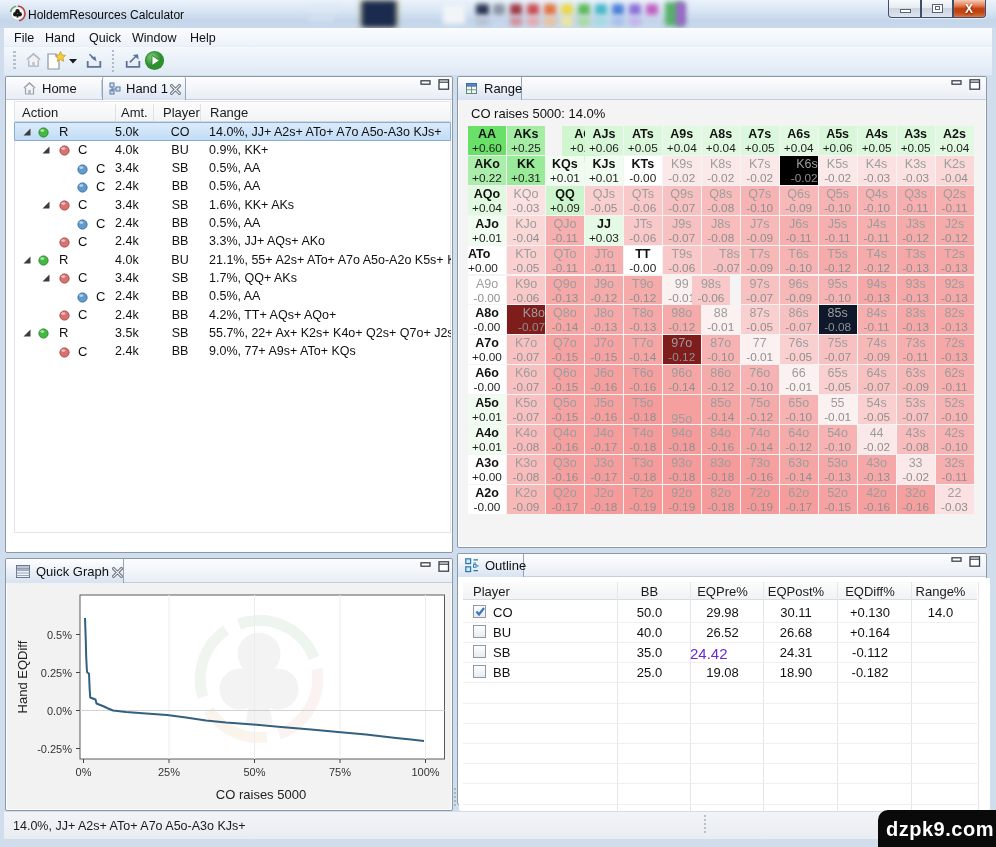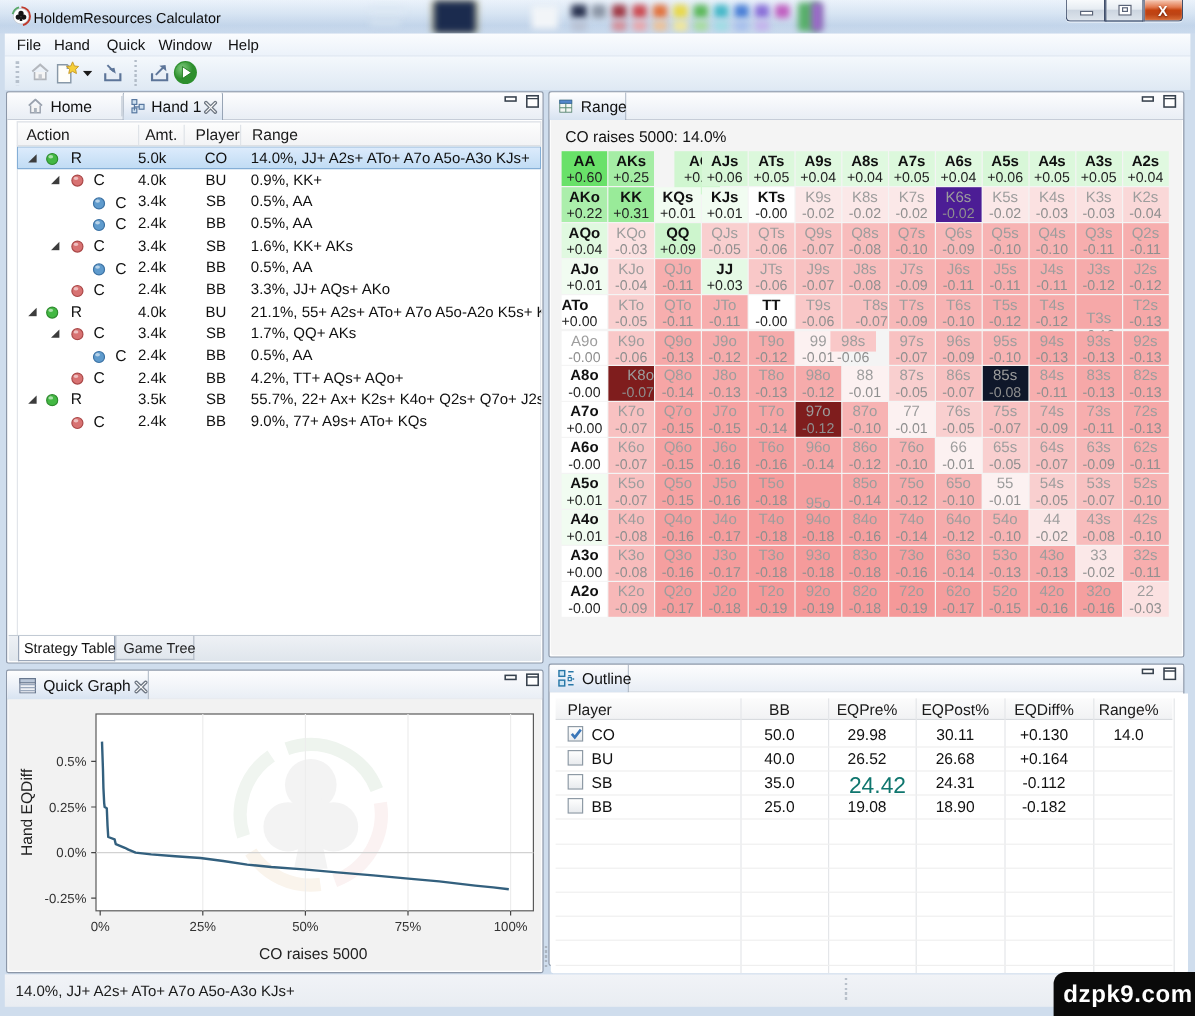--- a/index.html
+++ b/index.html
@@ -287,28 +287,20 @@
 <div class="celltext" style="left:195px;top:203.8px;font-size:12.5px">55.7%, 22+ Ax+ K2s+ K4o+ Q2s+ Q7o+ J2s+ J8o+</div>
 <svg style="position:absolute;left:44.5px;top:224.6px" width="11" height="11" viewBox="0 0 11 11">
         <circle cx="5.5" cy="5.5" r="4.6" fill="#d87272" stroke="#aa4848" stroke-width="1"></circle>
         <ellipse cx="4.3" cy="3.6" rx="2" ry="1.4" fill="rgba(255,255,255,0.55)"></ellipse>
       </svg>
 <div class="celltext" style="left:64px;top:221.6px">C</div>
 <div class="celltext" style="left:101px;top:222.1px;font-size:12.5px">2.4k</div>
 <div class="celltext" style="left:148px;top:222.1px;width:36px;text-align:center;font-size:12.5px">BB</div>
 <div class="celltext" style="left:195px;top:222.1px;font-size:12.5px">9.0%, 77+ A9s+ ATo+ KQs</div>
 </div>
-<div style="position:absolute;left:1px;right:1px;bottom:1px;height:22px;background:linear-gradient(180deg,#eef1f5,#dfe5ec);border-top:1px solid #c2cad4;border-radius:0 0 2px 2px;">
-<div style="position:absolute;left:8px;top:0;width:81px;height:21px;background:#fff;border:1px solid #9aa6b8;border-top:none;font-size:13px;color:#111;">
-        <span style="position:absolute;left:4px;top:3px;white-space:nowrap;font-size:12px">Strategy Table</span>
-      </div>
-<div style="position:absolute;left:89px;top:0;width:66px;height:20px;border:1px solid #b3bcc8;border-top:none;font-size:13px;color:#222;">
-        <span style="position:absolute;left:6px;top:3px;white-space:nowrap;font-size:12px">Game Tree</span>
-      </div>
-</div>
 </div>
 <div class="panel" style="left:5px;top:558px;width:448px;height:253px;">
 <div class="tabbar" style="height:24px"></div>
 <div class="tab tabsel" style="left:0px;width:118px;height:24px;border-left:none;border-radius:2px 0 0 0"></div>
 <svg style="position:absolute;left:10px;top:6px" width="14" height="13" viewBox="0 0 14 13">
 <rect x="0.5" y="0.5" width="13" height="12" fill="#eef1f6" stroke="#68778e"></rect>
 <path d="M0.5 5.5 L13.5 5.5 M0.5 8 L13.5 8 M0.5 10.5 L13.5 10.5" stroke="#9aa8bc" fill="none"></path>
 <rect x="0.5" y="0.5" width="13" height="3.5" fill="#b9c6d8" stroke="#68778e"></rect>
     </svg>
 <div class="tab" style="left:30px;top:5px">Quick Graph</div>
@@ -455,21 +447,21 @@
       <div style="font-size:11.8px;color:#8f8f8f;margin-top:0px">-0.02</div>
     </div>
     <div style="position:absolute;left:243.8px;top:78.9px;width:38.0px;height:28.9px;background:rgb(251,232,232);text-align:center;">
       <div style="font-size:12.5px;font-weight:normal;color:#9d9d9d;margin-top:1px;letter-spacing:0px">K8s</div>
       <div style="font-size:11.8px;color:#8f8f8f;margin-top:0px">-0.02</div>
     </div>
     <div style="position:absolute;left:282.7px;top:78.9px;width:38.0px;height:28.9px;background:rgb(251,232,232);text-align:center;">
       <div style="font-size:12.5px;font-weight:normal;color:#9d9d9d;margin-top:1px;letter-spacing:0px">K7s</div>
       <div style="font-size:11.8px;color:#8f8f8f;margin-top:0px">-0.02</div>
     </div>
-    <div style="position:absolute;left:321.7px;top:78.9px;width:38.0px;height:28.9px;background:#4c1d95;text-align:center;">
+    <div style="position:absolute;left:321.7px;top:78.9px;width:38.0px;height:28.9px;background:#000000;text-align:right;">
       <div style="font-size:12.5px;font-weight:normal;color:#9d9d9d;margin-top:1px;letter-spacing:0px">K6s</div>
       <div style="font-size:11.8px;color:#8f8f8f;margin-top:0px">-0.02</div>
     </div>
     <div style="position:absolute;left:360.6px;top:78.9px;width:38.0px;height:28.9px;background:rgb(251,232,232);text-align:center;">
       <div style="font-size:12.5px;font-weight:normal;color:#9d9d9d;margin-top:1px;letter-spacing:0px">K5s</div>
       <div style="font-size:11.8px;color:#8f8f8f;margin-top:0px">-0.02</div>
     </div>
     <div style="position:absolute;left:399.6px;top:78.9px;width:38.0px;height:28.9px;background:rgb(251,225,225);text-align:center;">
       <div style="font-size:12.5px;font-weight:normal;color:#9d9d9d;margin-top:1px;letter-spacing:0px">K4s</div>
       <div style="font-size:11.8px;color:#8f8f8f;margin-top:0px">-0.03</div>
@@ -624,21 +616,21 @@
     </div>
     <div style="position:absolute;left:360.6px;top:168.6px;width:38.0px;height:28.9px;background:rgb(246,171,171);text-align:center;">
       <div style="font-size:12.5px;font-weight:normal;color:#9d9d9d;margin-top:1px;letter-spacing:0px">T5s</div>
       <div style="font-size:11.8px;color:#8f8f8f;margin-top:0px">-0.12</div>
     </div>
     <div style="position:absolute;left:399.6px;top:168.6px;width:38.0px;height:28.9px;background:rgb(246,171,171);text-align:center;">
       <div style="font-size:12.5px;font-weight:normal;color:#9d9d9d;margin-top:1px;letter-spacing:0px">T4s</div>
       <div style="font-size:11.8px;color:#8f8f8f;margin-top:0px">-0.12</div>
     </div>
     <div style="position:absolute;left:438.6px;top:168.6px;width:38.0px;height:28.9px;background:rgb(246,168,168);text-align:center;">
-      <div style="font-size:12.5px;font-weight:normal;color:#9d9d9d;margin-top:12px;letter-spacing:0px">T3s</div>
+      <div style="font-size:12.5px;font-weight:normal;color:#9d9d9d;margin-top:1px;letter-spacing:0px">T3s</div>
       <div style="font-size:11.8px;color:#8f8f8f;margin-top:0px">-0.13</div>
     </div>
     <div style="position:absolute;left:477.5px;top:168.6px;width:38.0px;height:28.9px;background:rgb(246,168,168);text-align:center;">
       <div style="font-size:12.5px;font-weight:normal;color:#9d9d9d;margin-top:1px;letter-spacing:0px">T2s</div>
       <div style="font-size:11.8px;color:#8f8f8f;margin-top:0px">-0.13</div>
     </div>
     <div style="position:absolute;left:10.0px;top:198.5px;width:38.0px;height:28.9px;background:#ffffff;text-align:center;">
       <div style="font-size:12.5px;font-weight:normal;color:#9d9d9d;margin-top:1px;letter-spacing:0px">A9o</div>
       <div style="font-size:11.8px;color:#8f8f8f;margin-top:0px">-0.00</div>
     </div>
@@ -655,21 +647,21 @@
       <div style="font-size:11.8px;color:#8f8f8f;margin-top:0px">-0.12</div>
     </div>
     <div style="position:absolute;left:165.8px;top:198.5px;width:38.0px;height:28.9px;background:rgb(246,171,171);text-align:center;">
       <div style="font-size:12.5px;font-weight:normal;color:#9d9d9d;margin-top:1px;letter-spacing:0px">T9o</div>
       <div style="font-size:11.8px;color:#8f8f8f;margin-top:0px">-0.12</div>
     </div>
     <div style="position:absolute;left:204.8px;top:198.5px;width:38.0px;height:28.9px;background:rgb(252,241,241);text-align:center;">
       <div style="font-size:12.5px;font-weight:normal;color:#9d9d9d;margin-top:1px;letter-spacing:0px">99</div>
       <div style="font-size:11.8px;color:#8f8f8f;margin-top:0px">-0.01</div>
     </div>
-    <div style="position:absolute;left:234px;top:198.5px;width:38.0px;height:17px;background:rgb(249,200,200);text-align:center;">
+    <div style="position:absolute;left:234px;top:198.5px;width:38.0px;height:29px;background:rgb(249,200,200);text-align:center;">
       <div style="font-size:12.5px;font-weight:normal;color:#9d9d9d;margin-top:1px;letter-spacing:0px">98s</div>
       <div style="font-size:11.8px;color:#8f8f8f;margin-top:0px">-0.06</div>
     </div>
     <div style="position:absolute;left:282.7px;top:198.5px;width:38.0px;height:28.9px;background:rgb(248,193,193);text-align:center;">
       <div style="font-size:12.5px;font-weight:normal;color:#9d9d9d;margin-top:1px;letter-spacing:0px">97s</div>
       <div style="font-size:11.8px;color:#8f8f8f;margin-top:0px">-0.07</div>
     </div>
     <div style="position:absolute;left:321.7px;top:198.5px;width:38.0px;height:28.9px;background:rgb(247,184,184);text-align:center;">
       <div style="font-size:12.5px;font-weight:normal;color:#9d9d9d;margin-top:1px;letter-spacing:0px">96s</div>
       <div style="font-size:11.8px;color:#8f8f8f;margin-top:0px">-0.09</div>
@@ -1108,21 +1100,21 @@
 <div style="position:absolute;left:14px;top:46.7px;width:13px;height:13px;background:linear-gradient(180deg,#fefefe,#e8ebee);border:1px solid #8e9aa5;"></div>
 <div style="position:absolute;left:34px;top:46.7px;font-size:13px;color:#111">BU</div>
 <div style="position:absolute;left:158px;top:46.7px;width:65px;text-align:center;font-size:13px;color:#111">40.0</div>
 <div style="position:absolute;left:231px;top:46.7px;width:65px;text-align:center;font-size:13px;color:#111">26.52</div>
 <div style="position:absolute;left:304px;top:46.7px;width:66px;text-align:center;font-size:13px;color:#111">26.68</div>
 <div style="position:absolute;left:378px;top:46.7px;width:66px;text-align:center;font-size:13px;color:#111">+0.164</div>
 <div style="position:absolute;left:452px;top:46.7px;width:59px;text-align:center;font-size:13px;color:#111"></div>
 <div style="position:absolute;left:14px;top:66.9px;width:13px;height:13px;background:linear-gradient(180deg,#fefefe,#e8ebee);border:1px solid #8e9aa5;"></div>
 <div style="position:absolute;left:34px;top:66.9px;font-size:13px;color:#111">SB</div>
 <div style="position:absolute;left:158px;top:66.9px;width:65px;text-align:center;font-size:13px;color:#111">35.0</div>
-<div style="position:absolute;left:231px;top:66.9px;width:65px;text-align:right;font-size:19px;color:#0f766e">24.42</div>
+<div style="position:absolute;left:231px;top:66.9px;width:65px;text-align:left;font-size:15px;color:#6d28d9">24.42</div>
 <div style="position:absolute;left:304px;top:66.9px;width:66px;text-align:center;font-size:13px;color:#111">24.31</div>
 <div style="position:absolute;left:378px;top:66.9px;width:66px;text-align:center;font-size:13px;color:#111">-0.112</div>
 <div style="position:absolute;left:452px;top:66.9px;width:59px;text-align:center;font-size:13px;color:#111"></div>
 <div style="position:absolute;left:14px;top:87.1px;width:13px;height:13px;background:linear-gradient(180deg,#fefefe,#e8ebee);border:1px solid #8e9aa5;"></div>
 <div style="position:absolute;left:34px;top:87.1px;font-size:13px;color:#111">BB</div>
 <div style="position:absolute;left:158px;top:87.1px;width:65px;text-align:center;font-size:13px;color:#111">25.0</div>
 <div style="position:absolute;left:231px;top:87.1px;width:65px;text-align:center;font-size:13px;color:#111">19.08</div>
 <div style="position:absolute;left:304px;top:87.1px;width:66px;text-align:center;font-size:13px;color:#111">18.90</div>
 <div style="position:absolute;left:378px;top:87.1px;width:66px;text-align:center;font-size:13px;color:#111">-0.182</div>
 <div style="position:absolute;left:452px;top:87.1px;width:59px;text-align:center;font-size:13px;color:#111"></div>

